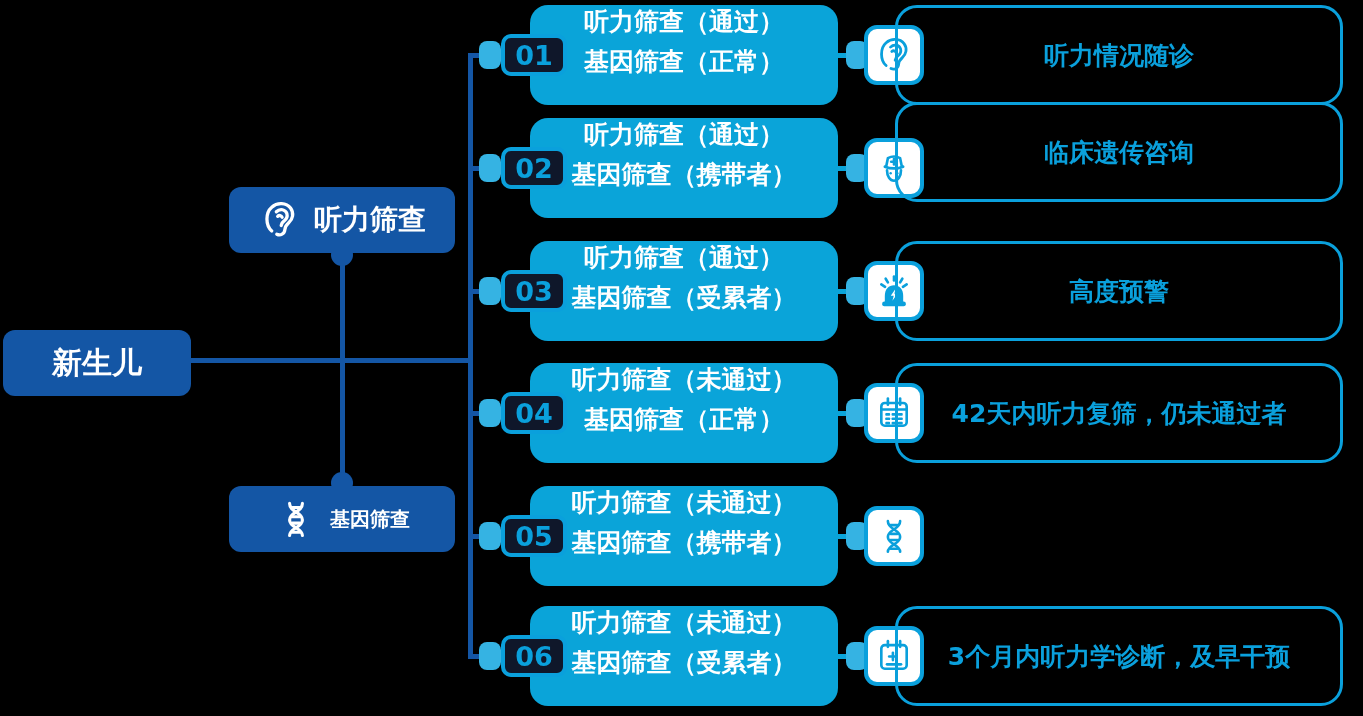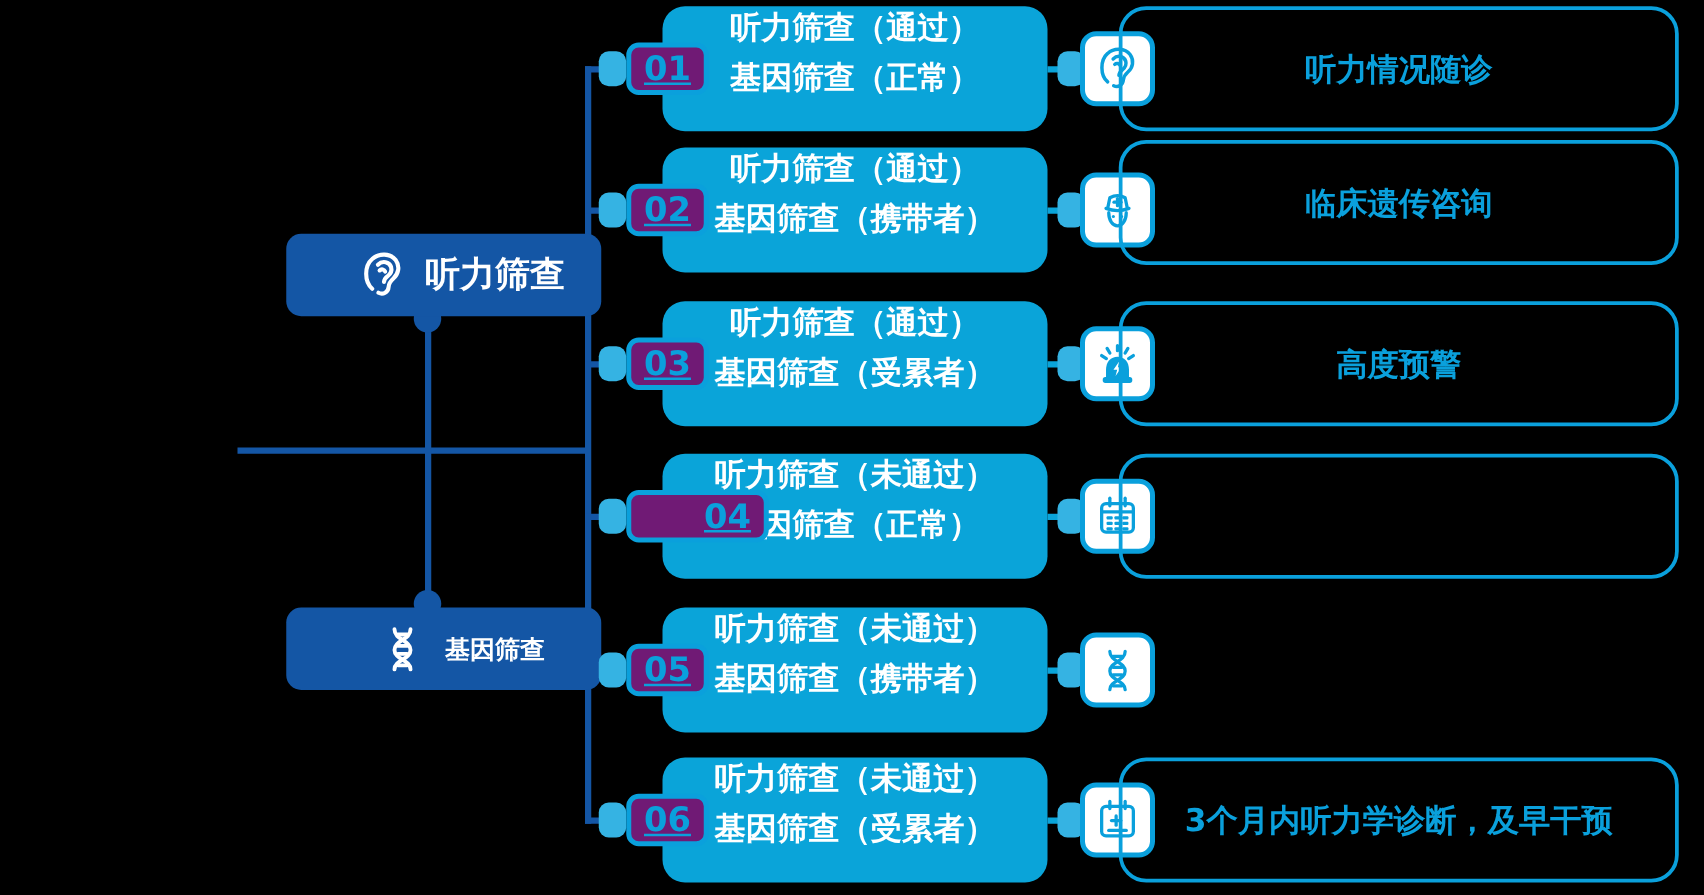--- a/index.html
+++ b/index.html
@@ -7,37 +7,37 @@
     position:relative;width:1363px;height:716px;background:#000;
     font-family:"DejaVu Sans","Liberation Sans",sans-serif;overflow:hidden;
   }
   
   .dline{position:absolute;background:#1456a5;}
   .dot{position:absolute;width:22px;height:22px;border-radius:50%;background:#1456a5;}
   
   .darkbox{
     position:absolute;background:#1456a5;border-radius:12px;
     display:flex;align-items:center;justify-content:center;gap:12px;
-    color:#fff;font-weight:bold;padding-left:26px;
+    color:#fff;font-weight:bold;
   }
   .darkbox .lbl{color:#fff;}
   
   .cyanbox{
     position:absolute;left:530px;width:308px;height:100px;background:#0aa4d9;border-radius:18px;
     display:flex;flex-direction:column;align-items:center;gap:6px;
     color:#fff;font-weight:bold;font-size:25px;
   }
   .cyanbox .line{line-height:34px;white-space:nowrap;}
   
   .tab{position:absolute;width:22px;height:28px;border-radius:8px;background:#35b3e3;}
   .badge{
-    position:absolute;left:501px;width:58px;height:34px;background:#701a75;
+    position:absolute;left:501px;width:58px;height:34px;background:#0f172a;
     border:4px solid #0aa0dc;border-radius:10px;
     display:flex;align-items:center;justify-content:center;
-    color:#0aa0dc;font-weight:bold;font-size:27px;text-decoration:underline;
+    color:#0aa0dc;font-weight:bold;font-size:27px;
   }
   
   .cline{position:absolute;left:838px;width:16px;height:5px;background:#0aa4d9;}
   
   .iconsq{
     position:absolute;left:864px;width:52px;height:52px;background:#fff;
     border:4px solid #0aa0dc;border-radius:13px;
     display:flex;align-items:center;justify-content:center;color:#0aa0dc;
   }
   
@@ -63,20 +63,23 @@
   <div class="dot" style="left:331px;top:472px;"></div>
   <div class="dline" style="left:468px;top:53px;width:5px;height:606px;"></div>
 
   <div class="dline" style="left:468px;top:53px;width:24px;height:5px;"></div>
   <div class="dline" style="left:468px;top:166px;width:24px;height:5px;"></div>
   <div class="dline" style="left:468px;top:289px;width:24px;height:5px;"></div>
   <div class="dline" style="left:468px;top:411px;width:24px;height:5px;"></div>
   <div class="dline" style="left:468px;top:534px;width:24px;height:5px;"></div>
   <div class="dline" style="left:468px;top:654px;width:24px;height:5px;"></div>
 
+  <div class="darkbox" style="left:3px;top:330px;width:188px;height:66px;font-size:30px;">
+    <span class="lbl">新生儿</span>
+  </div>
 
   <div class="darkbox" style="left:229px;top:187px;width:226px;height:66px;font-size:28px;">
     <span style="color:#fff;">
       <svg width="44" height="44" viewBox="0 0 48 48" fill="none" stroke="currentColor" stroke-width="3.6" stroke-linecap="round" stroke-linejoin="round">
         <path d="M15 36 C8 30 8 16 15 10 C21 4.5 31 5 35.5 11 C39.5 16.5 38 23 33.5 27 C30.5 29.7 29.5 31.5 29.3 34.5 C29 39 24.5 41.5 20.5 39.5"></path>
         <path d="M20 15 C24 11 30 12.5 31.5 17 C32.5 20.5 31 23 28.5 25 C26.5 26.5 25.5 28 25.3 30"></path>
         <path d="M21.5 20 C23 18.5 25.5 19 26.3 21"></path>
       </svg>
     </span>
     <span class="lbl">听力筛查</span>
@@ -140,21 +143,21 @@
         <path d="M15 22.5 L17 12.8 Q24 9 31 12.8 L33 22.5"></path>
         <path d="M13.5 22.5 Q24 26.5 34.5 22.5"></path>
         <path d="M24 13.5 V20"></path>
           <path d="M20.8 16.8 H27.2"></path>
         <path d="M16 26.5 C16 33.5 19.5 38.5 24 38.5 C28.5 38.5 32 33.5 32 26.5"></path>
         <circle cx="20.2" cy="30" r="1.4" fill="currentColor" stroke="none"></circle>
         <circle cx="27.8" cy="30" r="1.4" fill="currentColor" stroke="none"></circle>
       </svg>
     </span>
   </div>
-  <div class="outbox" style="top:112px;">
+  <div class="outbox" style="top:102px;">
     <div class="block">
       <div class="line">临床遗传咨询</div>
 
     </div>
   </div>
 
   <div class="cyanbox" style="top:241px;">
     <div class="line">听力筛查（通过）</div>
     <div class="line">基因筛查（受累者）</div>
   </div>
@@ -184,21 +187,21 @@
     <div class="block">
       <div class="line">高度预警</div>
     </div>
   </div>
 
   <div class="cyanbox" style="top:363px;">
     <div class="line">听力筛查（未通过）</div>
     <div class="line">基因筛查（正常）</div>
   </div>
   <div class="tab" style="left:479px;top:399px;"></div>
-  <div class="badge" style="top:392px;padding-left:48px;">
+  <div class="badge" style="top:392px;">
       <span>04</span>
     </div>
   <div class="cline" style="top:411px;"></div>
   <div class="tab" style="left:846px;top:399px;"></div>
   <div class="iconsq" style="top:383px;">
     <span>
       <svg width="42" height="42" viewBox="0 0 48 48" fill="none" stroke="currentColor" stroke-width="3" stroke-linecap="round">
         <rect x="9.5" y="12.5" width="29" height="26" rx="4"></rect>
         <path d="M17 7.5 V14.5"></path>
           <path d="M31 7.5 V14.5"></path>
@@ -212,20 +215,21 @@
             <rect x="28.4" y="29" width="5.6" height="3" rx="1"></rect>
           <rect x="14" y="34" width="5.6" height="3" rx="1"></rect>
             <rect x="21.2" y="34" width="5.6" height="3" rx="1"></rect>
             <rect x="28.4" y="34" width="5.6" height="3" rx="1"></rect>
         </g>
       </svg>
     </span>
   </div>
   <div class="outbox left" style="top:363px;">
     <div class="block">
+      <div class="line">42天内听力复筛，仍未通过者</div>
     </div>
   </div>
 
   <div class="cyanbox" style="top:486px;">
     <div class="line">听力筛查（未通过）</div>
     <div class="line">基因筛查（携带者）</div>
   </div>
   <div class="tab" style="left:479px;top:522px;"></div>
   <div class="badge" style="top:515px;">
       <span>05</span>

